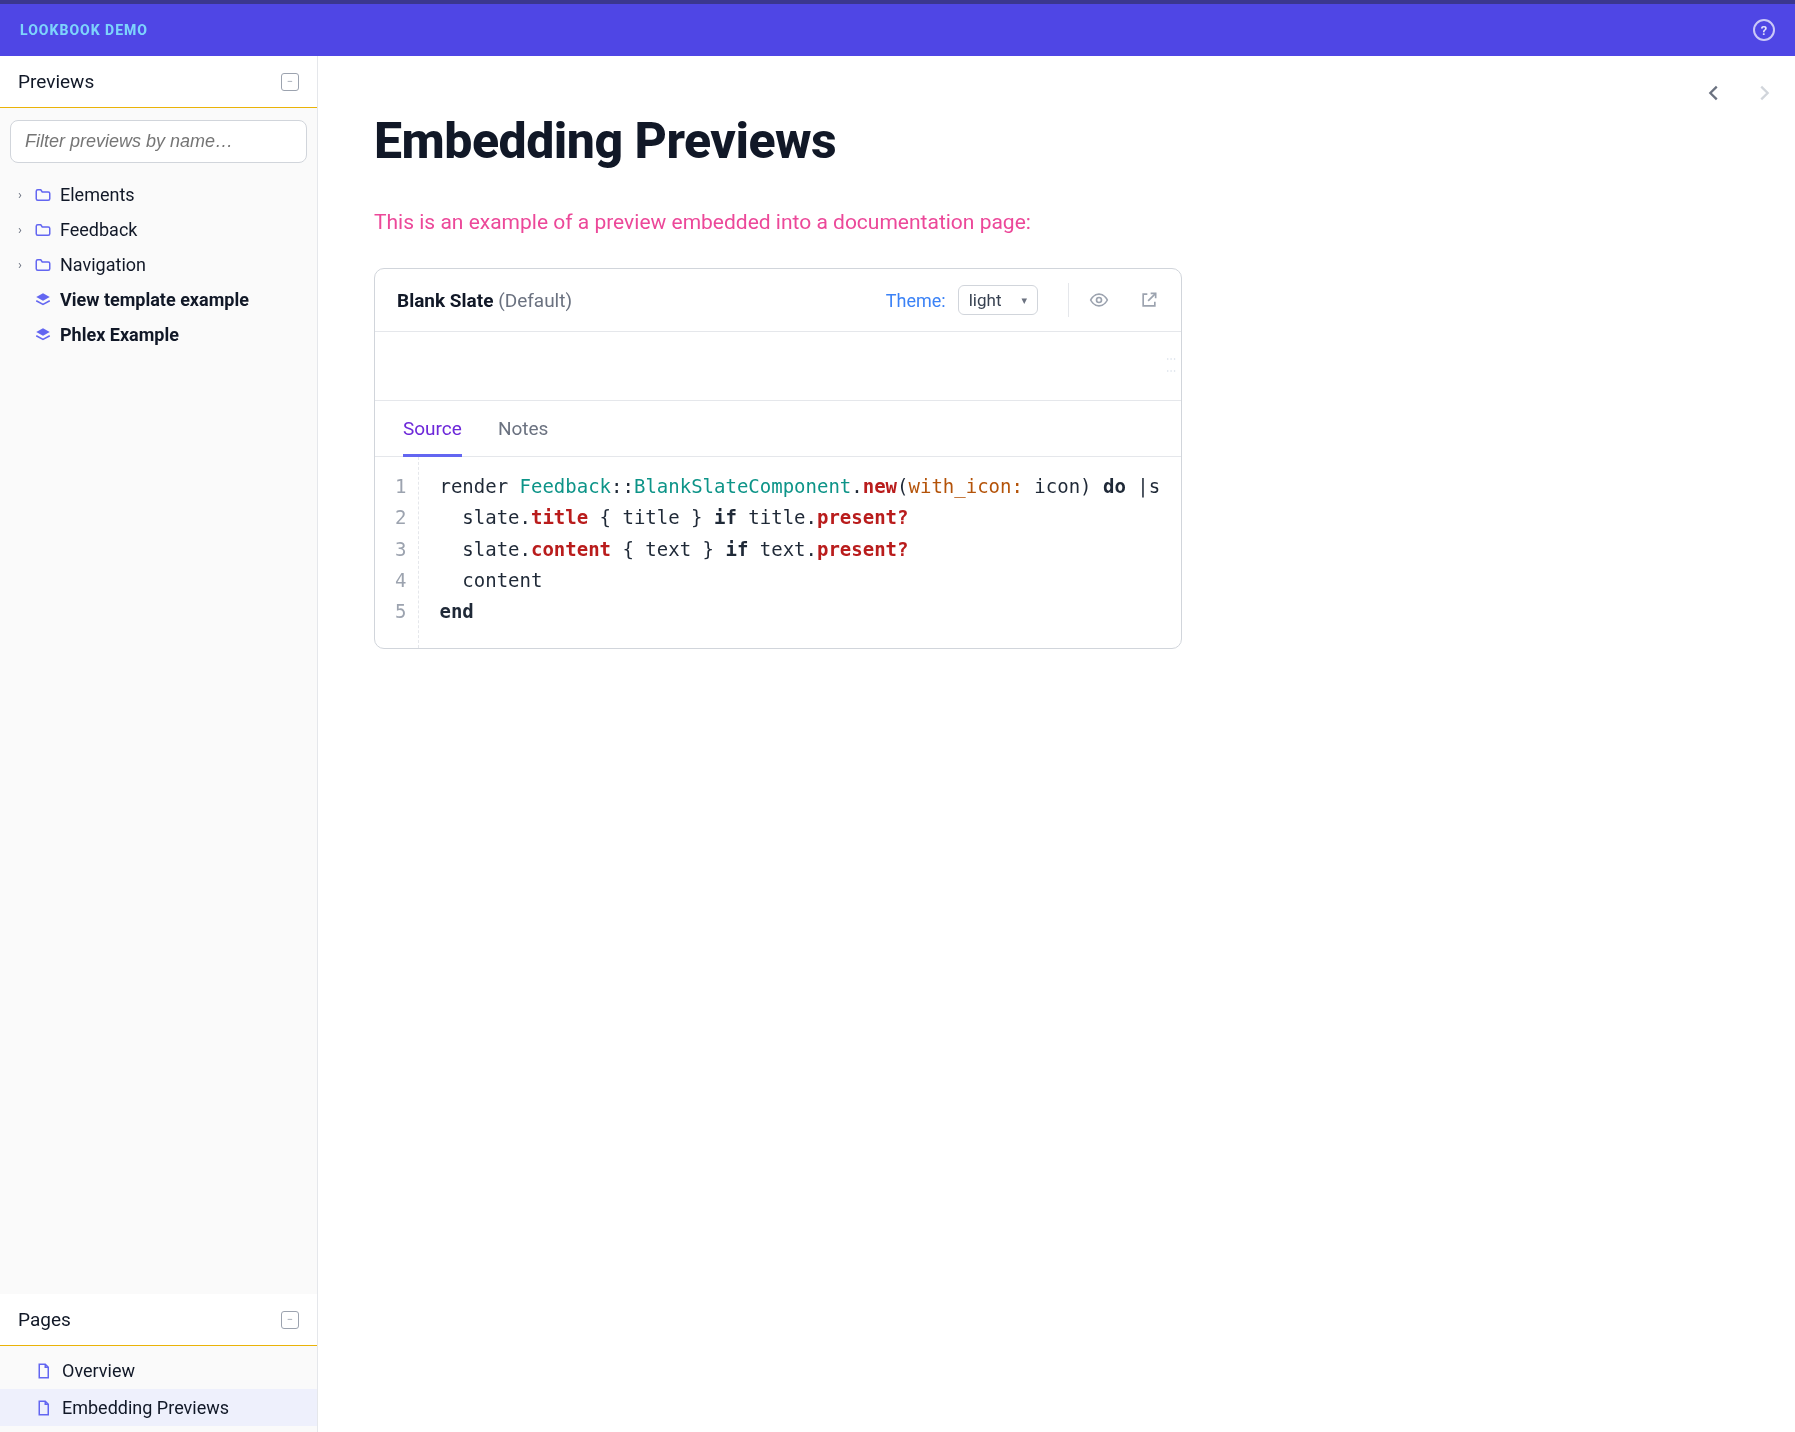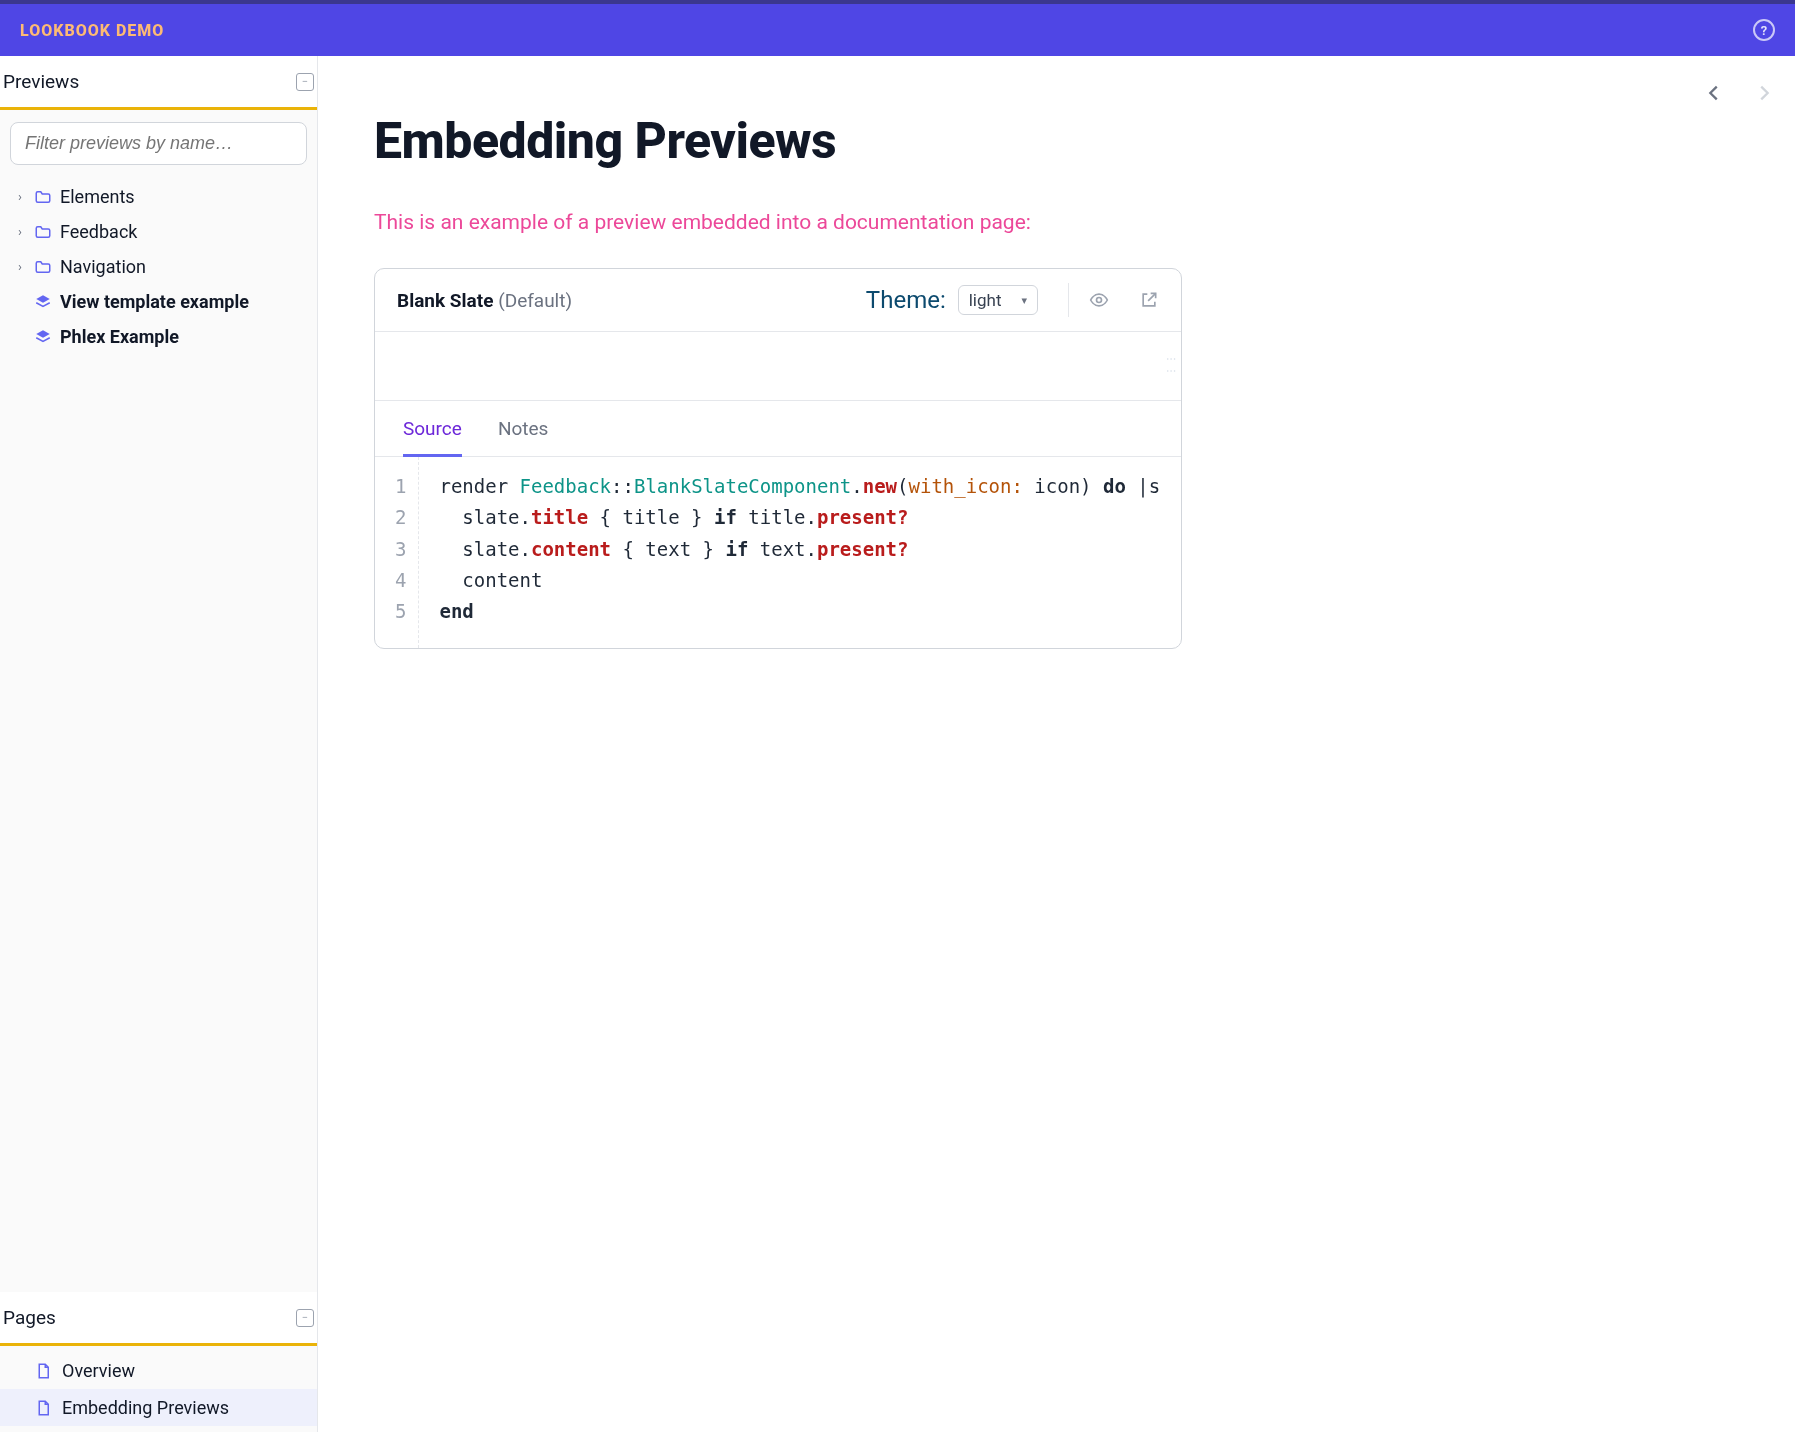--- a/index.html
+++ b/index.html
@@ -1,28 +1,28 @@
 <!DOCTYPE html>
 <html><head>
 <meta charset="utf-8">
 <style>
   * { box-sizing: border-box; margin: 0; padding: 0; }
   html, body { height: 100%; font-family: -apple-system, BlinkMacSystemFont, "Segoe UI", Roboto, sans-serif; background: #fff; }
   body { display: flex; flex-direction: column; }
 
   
   .topbar { background: #4f46e5; height: 56px; display: flex; align-items: center; justify-content: space-between; padding: 0 20px; border-top: 4px solid #3b378f;}
-  .brand { color: #fdba74; font-weight: 800; letter-spacing: 1px; font-size: 16px; }
+  .brand { color: #7dd3fc; font-weight: 800; letter-spacing: 1px; font-size: 14px; }
   .help-icon { width: 22px; height: 22px; border: 2px solid rgba(255,255,255,0.7); border-radius: 50%; display: flex; align-items: center; justify-content: center; color: rgba(255,255,255,0.85); font-size: 13px; font-weight: 600; cursor: pointer; }
 
   .body-row { flex: 1; display: flex; min-height: 0; }
 
   
   .sidebar { width: 318px; border-right: 1px solid #e5e7eb; display: flex; flex-direction: column; background: #fafafa; }
-  .panel-header { display: flex; align-items: center; justify-content: space-between; padding: 14px 3px; border-bottom: 3px solid #eab308; background: #fff; }
+  .panel-header { display: flex; align-items: center; justify-content: space-between; padding: 14px 18px; border-bottom: 1px solid #eab308; background: #fff; }
   .panel-title { font-size: 19px; color: #111827; }
   .collapse-btn { width: 18px; height: 18px; border: 1.5px solid #9ca3af; border-radius: 3px; display: flex; align-items: center; justify-content: center; color: #9ca3af; font-size: 11px; line-height: 1; cursor: pointer; }
   .filter-wrap { padding: 12px 10px 10px 10px; }
   .filter-input { width: 100%; font-size: 18px; font-style: italic; color: #6b7280; padding: 10px 14px; border: 1px solid #d1d5db; border-radius: 8px; background: #fff; }
   .tree { padding: 4px 0 12px 0; }
   .tree-row { display: flex; align-items: center; gap: 8px; padding: 7px 14px; font-size: 18px; color: #111827; cursor: pointer; }
   .tree-row.indent { padding-left: 34px; }
   .chevron { color: #6b7280; width: 12px; display:inline-block; text-align:center; font-size:13px;}
   .folder-icon svg, .layers-icon svg, .page-icon svg { width: 18px; height: 18px; display: block; }
   .folder-icon svg { stroke: #6366f1; fill: none; stroke-width: 2; }
@@ -45,21 +45,21 @@
   .page-title { font-size: 50px; font-weight: 800; color: #111827; margin-bottom: 40px; letter-spacing: -0.5px;}
   .page-intro { font-size: 21px; color: #ec4899; margin-bottom: 34px; }
 
   
   .embed { border: 1px solid #d1d5db; border-radius: 10px; overflow: hidden; }
   .embed-header { display: flex; align-items: center; padding: 14px 22px; border-bottom: 1px solid #e5e7eb; gap: 12px;}
   .embed-title { font-size: 19px; }
   .embed-title .strong { font-weight: 700; color: #111827; }
   .embed-title .paren { color: #6b7280; }
   .embed-header .grow { flex: 1; }
-  .theme-label { color: #0c4a6e; font-size: 24px; }
+  .theme-label { color: #3b82f6; font-size: 18px; }
   .theme-select { border: 1px solid #d1d5db; border-radius: 6px; padding: 4px 10px; font-size: 17px; color: #374151; display:flex; align-items:center; gap:20px; cursor:pointer;}
   .theme-select .chev { font-size: 11px; color:#6b7280;}
   .vr { width: 1px; background: #e5e7eb; height: 34px; margin: 0 8px 0 18px; }
   .hdr-icon { color: #9ca3af; cursor: pointer; }
   .hdr-icon svg { width:20px; height:20px; display:block; stroke: currentColor; fill:none; stroke-width:2;}
 
   .preview-area { padding: 34px; border-bottom: 1px solid #e5e7eb; position:relative;}
   .resize-dots { position:absolute; right:4px; top:50%; transform:translateY(-50%); color:#cbd5e1; letter-spacing:2px; font-size:10px; writing-mode: vertical-rl;}
   .dashed-box { border: 2px dashed #cbd5e1; border-radius: 6px; padding: 48px 30px; text-align: center; }
   .sparkle { margin: 0 auto 28px auto; width: 56px; height: 56px; color: #cbd5e1; }

